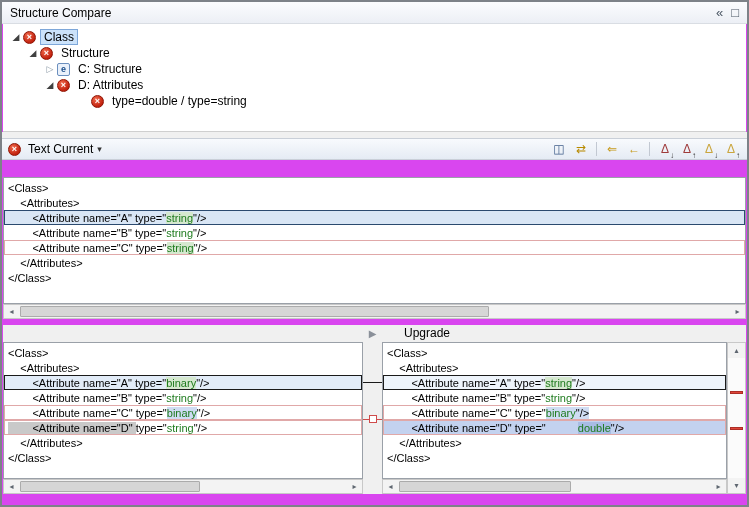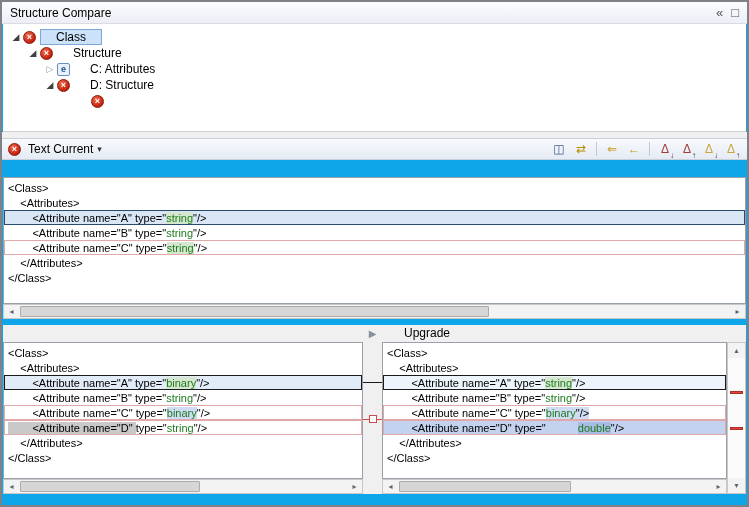--- a/index.html
+++ b/index.html
@@ -1,20 +1,20 @@
 <!DOCTYPE html>
 <html><head>
 <meta charset="utf-8">
 <style>
   * { margin:0; padding:0; box-sizing:border-box; }
   html,body { background:#ffffff; font-family:"Liberation Sans", sans-serif; }
 
   .window {
     position:relative; width:749px; height:507px;
-    border:2px solid #7d8288; background:#0ea5e9;
+    border:2px solid #7d8288; background:#d946ef;
     font-size:12px; color:#000; overflow:hidden;
   }
 
   
   .sc-header {
     position:absolute; top:0; left:0; right:0; height:22px;
     background:linear-gradient(#fbfcfe,#eceff5);
     border-bottom:1px solid #d9dde3;
     display:flex; align-items:center; padding:0 8px;
   }
@@ -36,21 +36,21 @@
   }
   .diff-icon i {
     position:absolute; inset:0; color:#fff; font-style:normal;
     font-size:9px; line-height:11px; text-align:center; font-weight:bold;
   }
   .e-icon {
     width:13px; height:13px; margin-right:4px;
     background:#eaf1fb; border:1px solid #6b8fbe; border-radius:2px;
     color:#1d4f8b; font-size:9px; font-weight:bold; text-align:center; line-height:11px;
   }
-  .tree-label { padding:0 15px; line-height:14px; border:1px solid transparent; }
+  .tree-label { padding:0 3px; line-height:14px; border:1px solid transparent; }
   .tree-label.selected { background:#cbe2fa; border:1px solid #7da7d9; }
 
   .splitter { position:absolute; top:130px; left:0; right:0; height:6px; background:#f0f0f0; }
 
   
   .tc-header {
     position:absolute; top:136px; left:0; right:0; height:22px;
     background:linear-gradient(#f8fafd,#e5ebf4);
     border-top:1px solid #c9cfd8; border-bottom:1px solid #c9cfd8;
     display:flex; align-items:center; padding:0 6px;
@@ -149,34 +149,35 @@
       <div class="tree-row" style="padding-left: 23px;">
         <span class="expander open">◢</span>
         <span class="icon diff-icon">
           <i>×</i>
         </span>
         <span class="tree-label">Structure</span>
       </div>
       <div class="tree-row" style="padding-left: 40px;">
         <span class="expander closed">▷</span>
         <span class="icon e-icon">e</span>
-        <span class="tree-label">C: Attributes</span>
+        <span class="tree-label">C: Structure</span>
       </div>
       <div class="tree-row" style="padding-left: 40px;">
         <span class="expander open">◢</span>
         <span class="icon diff-icon">
           <i>×</i>
         </span>
-        <span class="tree-label">D: Structure</span>
+        <span class="tree-label">D: Attributes</span>
       </div>
       <div class="tree-row" style="padding-left: 74px;">
         <span class="expander none"></span>
         <span class="icon diff-icon">
           <i>×</i>
         </span>
+        <span class="tree-label">type=double / type=string</span>
       </div>
     </div>
 
   <div class="splitter"></div>
 
   <div class="tc-header">
     <span class="icon diff-icon">
         <i id="tc-diff-x">×</i>
       </span>
     <span class="tc-title">Text Current</span>

